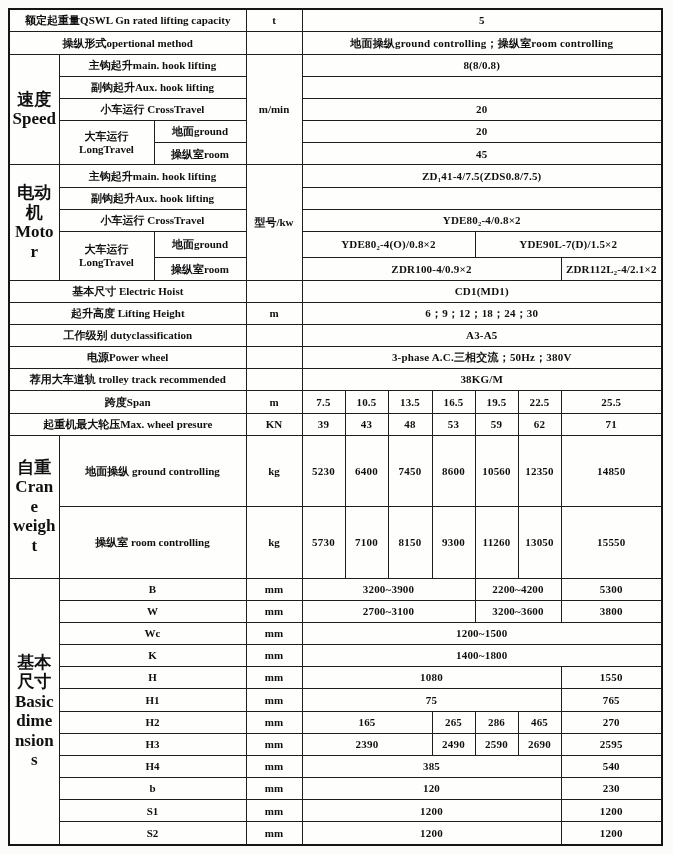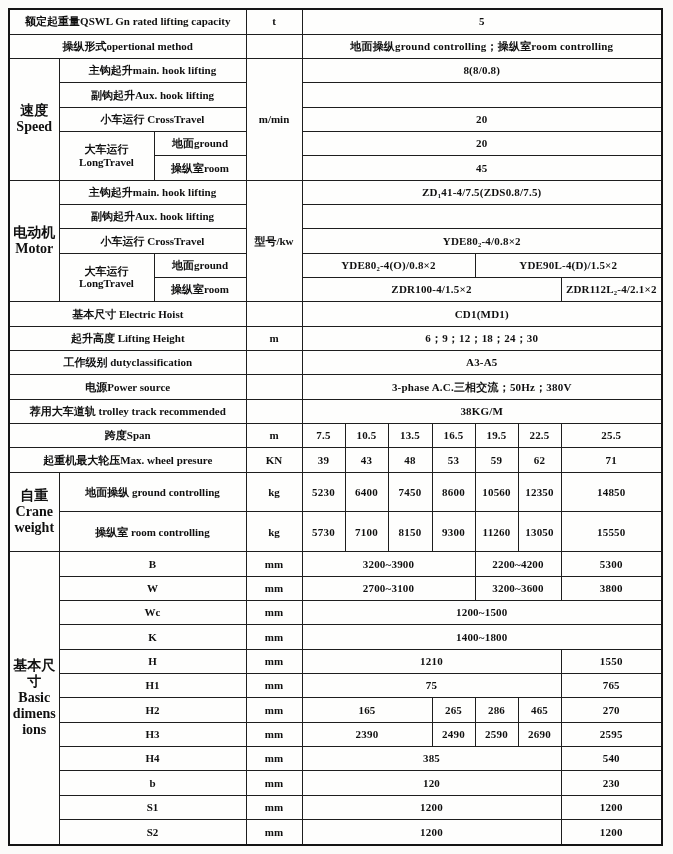--- a/index.html
+++ b/index.html
@@ -26,21 +26,21 @@
     text-align:center;
     vertical-align:middle;
     font-weight:bold;
     font-size:11px;
     line-height:1.15;
     color:#101010;
     padding:1px 2px;
     overflow:hidden;
     word-break:break-word;
   }
-  td.g{font-size:14px;}
+  td.g{font-size:17px;}
   td.u{font-size:11px;}
   td.v{font-size:11px;letter-spacing:0.2px;}
 </style>
 </head>
 <body>
 
 <div class="page">
 <table class="spec">
 <colgroup>
   <col style="width:50px">
@@ -104,45 +104,45 @@
   <td class="v" colspan="7"></td>
 </tr>
 <tr>
   <td class="lbl" colspan="2">小车运行 CrossTravel</td>
   <td class="v" colspan="7">YDE80₂-4/0.8×2</td>
 </tr>
 <tr>
   <td class="lbl" rowspan="2">大车运行 LongTravel</td>
   <td class="lbl">地面ground</td>
   <td class="v" colspan="4">YDE80₂-4(O)/0.8×2</td>
-  <td class="v" colspan="3">YDE90L-4(D)/1.5×2</td>
+  <td class="v" colspan="3">YDE90L-7(D)/1.5×2</td>
 </tr>
 <tr>
   <td class="lbl">操纵室room</td>
-  <td class="v" colspan="6">ZDR100-4/1.5×2</td>
+  <td class="v" colspan="6">ZDR100-4/0.9×2</td>
   <td class="v">ZDR112L₂-4/2.1×2</td>
 </tr>
 
 <tr>
   <td class="lbl" colspan="3">基本尺寸 Electric Hoist</td>
   <td class="u"></td>
   <td class="v" colspan="7">CD1(MD1)</td>
 </tr>
 <tr>
   <td class="lbl" colspan="3">起升高度 Lifting Height</td>
   <td class="u">m</td>
   <td class="v" colspan="7">6；9；12；18；24；30</td>
 </tr>
 <tr>
   <td class="lbl" colspan="3">工作级别 dutyclassification</td>
   <td class="u"></td>
   <td class="v" colspan="7">A3-A5</td>
 </tr>
 <tr>
-  <td class="lbl" colspan="3">电源Power source</td>
+  <td class="lbl" colspan="3">电源Power wheel</td>
   <td class="u"></td>
   <td class="v" colspan="7">3-phase A.C.三相交流；50Hz；380V</td>
 </tr>
 <tr>
   <td class="lbl" colspan="3">荐用大车道轨 trolley track recommended</td>
   <td class="u"></td>
   <td class="v" colspan="7">38KG/M</td>
 </tr>
 
 <tr>
@@ -213,21 +213,21 @@
   <td class="v" colspan="7">1200~1500</td>
 </tr>
 <tr>
   <td class="lbl" colspan="2">K</td>
   <td class="u">mm</td>
   <td class="v" colspan="7">1400~1800</td>
 </tr>
 <tr>
   <td class="lbl" colspan="2">H</td>
   <td class="u">mm</td>
-  <td class="v" colspan="6">1210</td>
+  <td class="v" colspan="6">1080</td>
   <td class="v">1550</td>
 </tr>
 <tr>
   <td class="lbl" colspan="2">H1</td>
   <td class="u">mm</td>
   <td class="v" colspan="6">75</td>
   <td class="v">765</td>
 </tr>
 <tr>
   <td class="lbl" colspan="2">H2</td>

